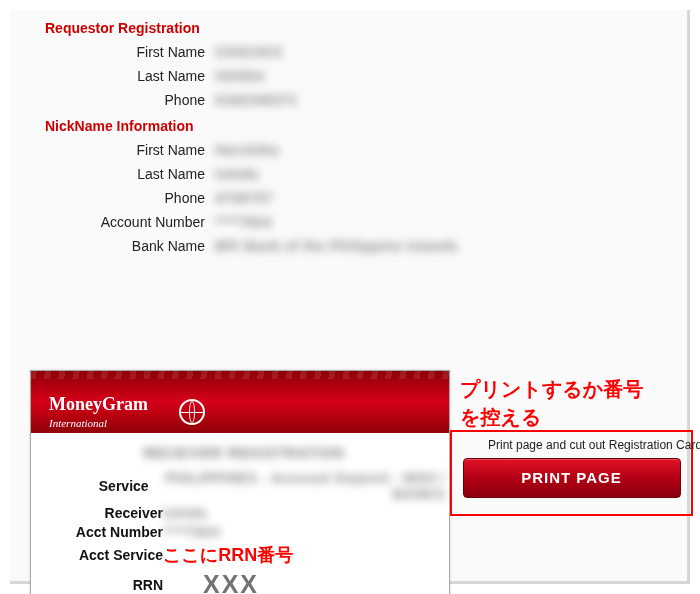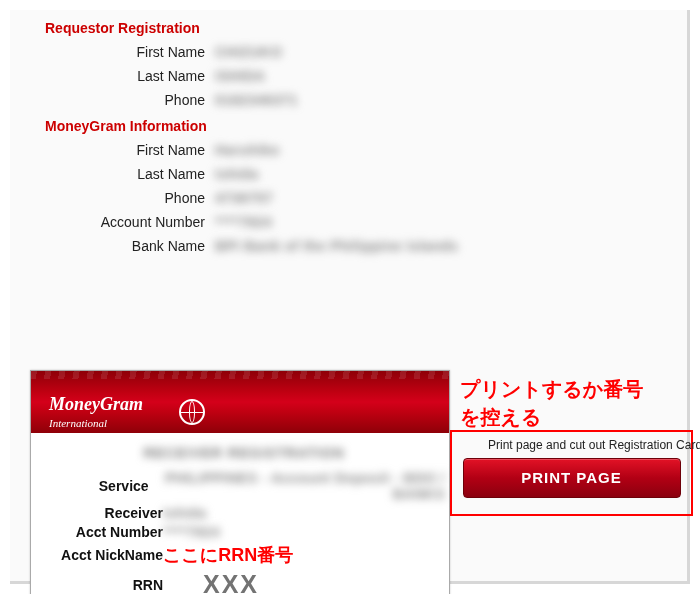--- a/index.html
+++ b/index.html
@@ -70,21 +70,20 @@
     content:"";
     position:absolute;
     left:0;right:0;top:0;height:8px;
     background:repeating-linear-gradient(100deg, rgba(255,255,255,.1) 0 6px, rgba(0,0,0,0) 6px 14px);
   }
   .banner-title{
     position:absolute;
     left:18px; bottom:18px;
     font-size:18px;
     font-weight:bold;
-    font-style:italic;
   }
   .banner-sub{
     position:absolute;
     left:18px; bottom:4px;
     font-size:11px;
     font-style:italic;
   }
   .globe{
     position:absolute;
     left:148px; bottom:8px;
@@ -183,21 +182,21 @@
   </div>
   <div class="field-row">
     <div class="field-label">Last Name</div>
     <div class="field-value">ISHIDA</div>
   </div>
   <div class="field-row">
     <div class="field-label">Phone</div>
     <div class="field-value">0182346371</div>
   </div>
 
-  <div class="section-title">MoneyGram Information</div>
+  <div class="section-title">NickName Information</div>
 
   <div class="field-row">
     <div class="field-label">First Name</div>
     <div class="field-value">Haruhiko</div>
   </div>
   <div class="field-row">
     <div class="field-label">Last Name</div>
     <div class="field-value">Ishida</div>
   </div>
   <div class="field-row">
@@ -227,21 +226,21 @@
       </div>
       <div class="crow">
         <div class="clabel">Receiver</div>
         <div class="field-value">Ishida</div>
       </div>
       <div class="crow">
         <div class="clabel">Acct Number</div>
         <div class="field-value">****7924</div>
       </div>
       <div class="crow">
-        <div class="clabel">Acct NickName</div>
+        <div class="clabel">Acct Service</div>
         <div class="annot-rrn">ここにRRN番号</div>
       </div>
       <div class="crow">
         <div class="clabel">RRN</div>
         <div class="rrn-x" style="padding-left:40px">XXX</div>
       </div>
     </div>
   </div>
 
   <div class="annot1">

